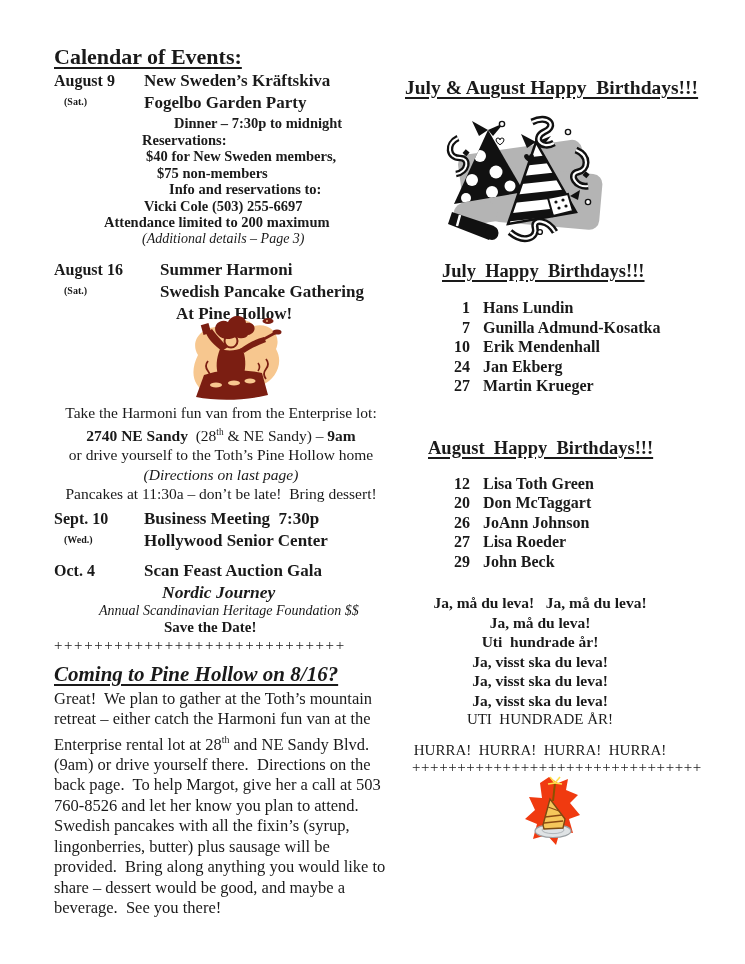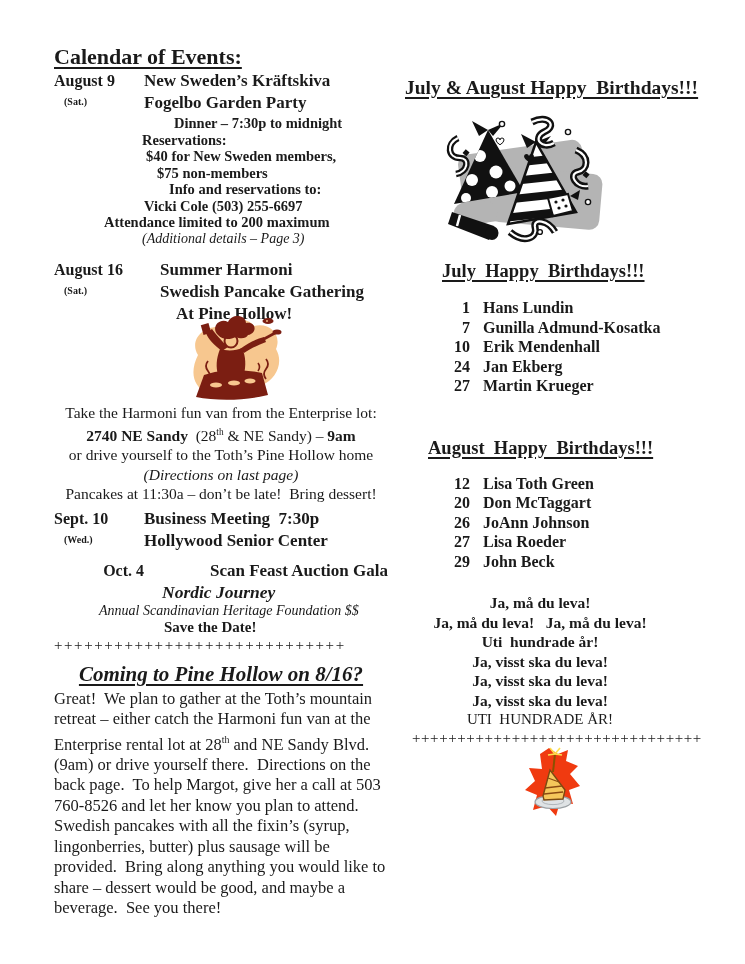--- a/index.html
+++ b/index.html
@@ -27,28 +27,28 @@
   .det.italic{font-style:italic;font-weight:normal;font-size:14px;}
   .ev2{margin-top:12px;}
   .ev2 .content{padding-left:16px;}
   .ev2 .etitle.indent{padding-left:16px;}
   .chef-wrap{margin:-10px 0 0 126px;width:104px;height:88px;}
   .van{margin-top:0;text-align:center;font-size:15.5px;line-height:19.5px;}
   .van .b{font-weight:bold;}
   .van .italic{font-style:italic;}
   sup{font-size:60%;vertical-align:super;}
   .ev3{margin-top:4px;}
-  .ev4{margin-top:8px;text-align:right;}
+  .ev4{margin-top:8px;}
   .nordic{font-size:17.5px;font-weight:bold;font-style:italic;line-height:21px;padding-left:108px;}
   .annual{font-size:14px;font-style:italic;line-height:16px;padding-left:45px;}
   .save{font-size:15px;font-weight:bold;line-height:17px;padding-left:110px;}
   .plusrow{font-size:15px;line-height:16px;letter-spacing:1.6px;margin-top:1px;}
   .coming-title{
     margin:8px 0 0 0;font-size:21px;font-weight:bold;font-style:italic;line-height:26px;
-    text-decoration:underline;text-decoration-thickness:2px;text-underline-offset:3px;text-align:center;
+    text-decoration:underline;text-decoration-thickness:2px;text-underline-offset:3px;
   }
   .coming-para{margin-top:2px;font-size:16.5px;line-height:20.5px;}
 
   
   .col-right{position:absolute;left:400px;top:76px;width:328px;}
   .main-title{
     margin:0 0 0 5px;font-size:19.5px;font-weight:bold;line-height:24px;
     text-decoration:underline;text-decoration-thickness:2px;text-underline-offset:3px;
   }
   .party-wrap{margin:12px 0 0 36px;width:172px;height:140px;}
@@ -286,29 +286,30 @@
           <span class="b-num" data-bind="birthdays.august.3.day">27</span>
           <span class="b-name" data-bind="birthdays.august.3.name">Lisa Roeder</span>
         </div>
       <div class="b-row">
           <span class="b-num" data-bind="birthdays.august.4.day">29</span>
           <span class="b-name" data-bind="birthdays.august.4.name">John Beck</span>
         </div>
     </div>
 
     <div class="song">
+      <div class="song-line" data-bind="birthdays.song.0">Ja, må du leva!   Ja, må du leva!</div>
       <div class="song-line" data-bind="birthdays.song.1">Ja, må du leva!</div>
-      <div class="song-line" data-bind="birthdays.song.0">Ja, må du leva!   Ja, må du leva!</div>
       <div class="song-line" data-bind="birthdays.song.2">Uti  hundrade år!</div>
       <div class="song-line" data-bind="birthdays.song.3">Ja, visst ska du leva!</div>
       <div class="song-line" data-bind="birthdays.song.4">Ja, visst ska du leva!</div>
       <div class="song-line" data-bind="birthdays.song.5">Ja, visst ska du leva!</div>
       <div class="song-line reg" data-bind="birthdays.song.6">UTI  HUNDRADE ÅR!</div>
     </div>
 
+    <div class="hurra" data-bind="birthdays.hurra">HURRA!  HURRA!  HURRA!  HURRA!</div>
     <div class="plusrow2" data-bind="birthdays.divider">++++++++++++++++++++++++++++++++</div>
 
     <div class="cake-wrap">
       <svg width="62" height="80" viewBox="0 0 62 80">
         <path d="M27,4 L36,10 L46,6 L44,17 L56,22 L48,30 L58,42 L47,46 L51,60 L38,58 L34,72 L25,62 L11,66 L15,51 L3,46 L13,37 L7,24 L20,25 L18,10 Z" fill="#F03A10"></path>
         <line x1="33" y1="10" x2="31" y2="28" stroke="#8a5200" stroke-width="2"></line>
         <g stroke="#FFE14D" stroke-width="1.6">
           <line x1="33" y1="10" x2="28" y2="4"></line>
           <line x1="33" y1="10" x2="38" y2="4"></line>
           <line x1="33" y1="10" x2="40" y2="11"></line>

